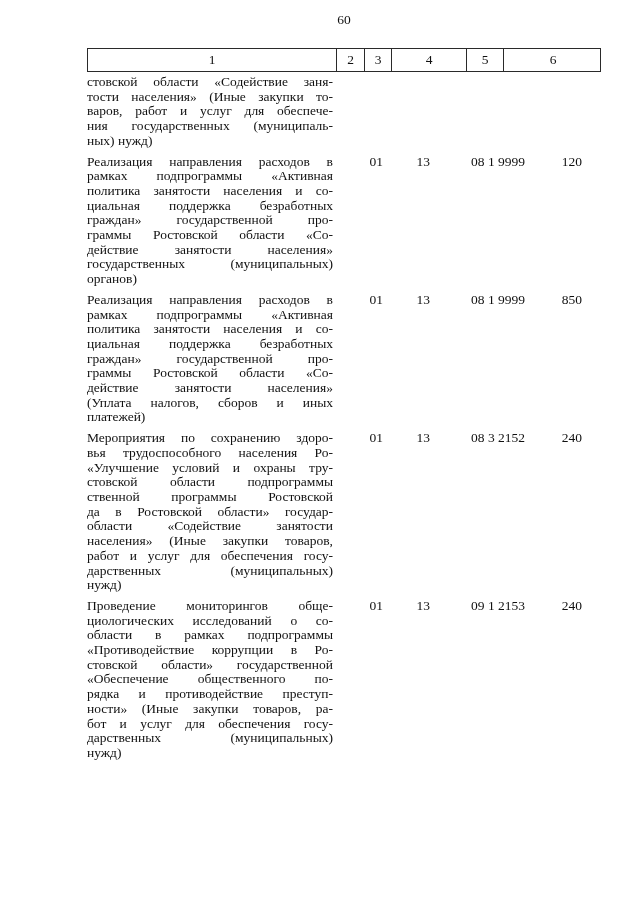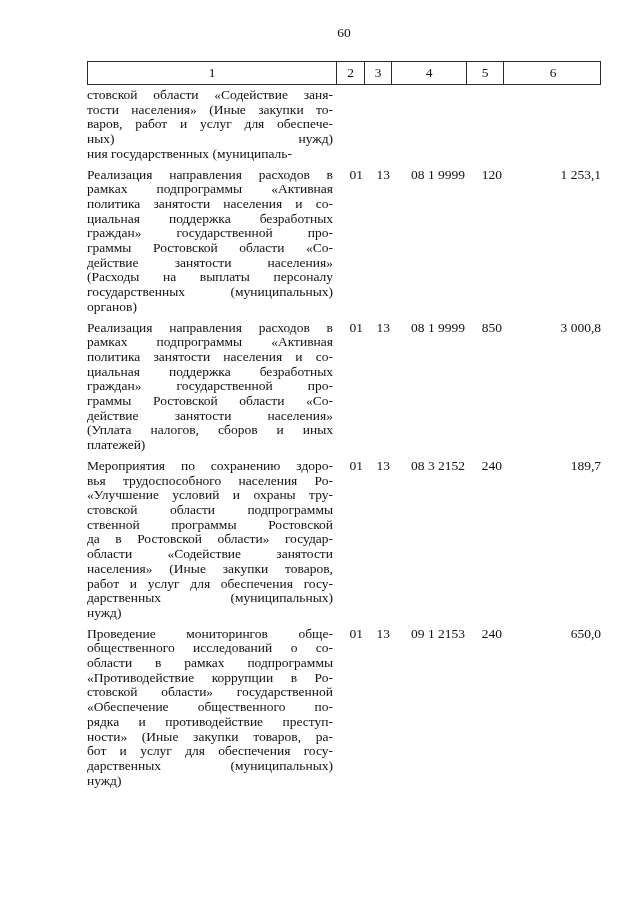--- a/index.html
+++ b/index.html
@@ -9,21 +9,21 @@
   }
   body {
     width: 640px;
     height: 905px;
     overflow: hidden;
     font-family: "Liberation Serif", "DejaVu Serif", serif;
     color: #111111;
     -webkit-font-smoothing: antialiased;
   }
   .page {
-    padding-top: 25px;
+    padding-top: 12px;
   }
   .page-number {
     width: 514px;
     margin-left: 87px;
     text-align: center;
     font-size: 13.5px;
     line-height: 15px;
   }
   .ttable {
     width: 514px;
@@ -47,20 +47,21 @@
     font-size: 13.5px;
   }
   .thead .hcell + .hcell {
     border-left: 1px solid #2a2a2a;
   }
   .tbody {
     margin-top: 3px;
   }
   .brow {
     margin-bottom: 6px;
+    gap: 20px;
   }
   .name-cell {
     padding-right: 2px;
   }
   .name-cell div {
     text-align: justify;
     text-align-last: justify;
   }
   .name-cell div:last-child {
     text-align-last: left;
@@ -92,40 +93,39 @@
       <div class="hcell">6</div>
     </div>
 
     <div class="tbody">
 
       <div class="trow brow">
         <div class="name-cell">
             <div>стовской области «Содействие заня-</div>
             <div>тости населения» (Иные закупки то-</div>
             <div>варов, работ и услуг для обеспече-</div>
+            <div>ния государственных (муниципаль-</div>
             <div>ных) нужд)</div>
-            <div>ния государственных (муниципаль-</div>
           </div>
         <div class="code-cell"></div>
         <div class="code-cell"></div>
         <div class="code-cell"></div>
         <div class="code-cell"></div>
         <div class="sum-cell"></div>
       </div>
 
       <div class="trow brow">
         <div class="name-cell">
             <div>Реализация направления расходов в</div>
             <div>рамках подпрограммы «Активная</div>
             <div>политика занятости населения и со-</div>
             <div>циальная поддержка безработных</div>
             <div>граждан» государственной про-</div>
             <div>граммы Ростовской области «Со-</div>
             <div>действие занятости населения»</div>
-            <div>(Расходы на выплаты персоналу</div>
             <div>государственных (муниципальных)</div>
             <div>органов)</div>
           </div>
         <div class="code-cell">01</div>
         <div class="code-cell">13</div>
         <div class="code-cell">08 1 9999</div>
         <div class="code-cell">120</div>
         <div class="sum-cell">1 253,1</div>
       </div>
 
@@ -165,21 +165,21 @@
         <div class="code-cell">01</div>
         <div class="code-cell">13</div>
         <div class="code-cell">08 3 2152</div>
         <div class="code-cell">240</div>
         <div class="sum-cell">189,7</div>
       </div>
 
       <div class="trow brow">
         <div class="name-cell">
             <div>Проведение мониторингов обще-</div>
-            <div>общественного исследований о со-</div>
+            <div>циологических исследований о со-</div>
             <div>области в рамках подпрограммы</div>
             <div>«Противодействие коррупции в Ро-</div>
             <div>стовской области» государственной</div>
             <div>«Обеспечение общественного по-</div>
             <div>рядка и противодействие преступ-</div>
             <div>ности» (Иные закупки товаров, ра-</div>
             <div>бот и услуг для обеспечения госу-</div>
             <div>дарственных (муниципальных)</div>
             <div>нужд)</div>
           </div>

